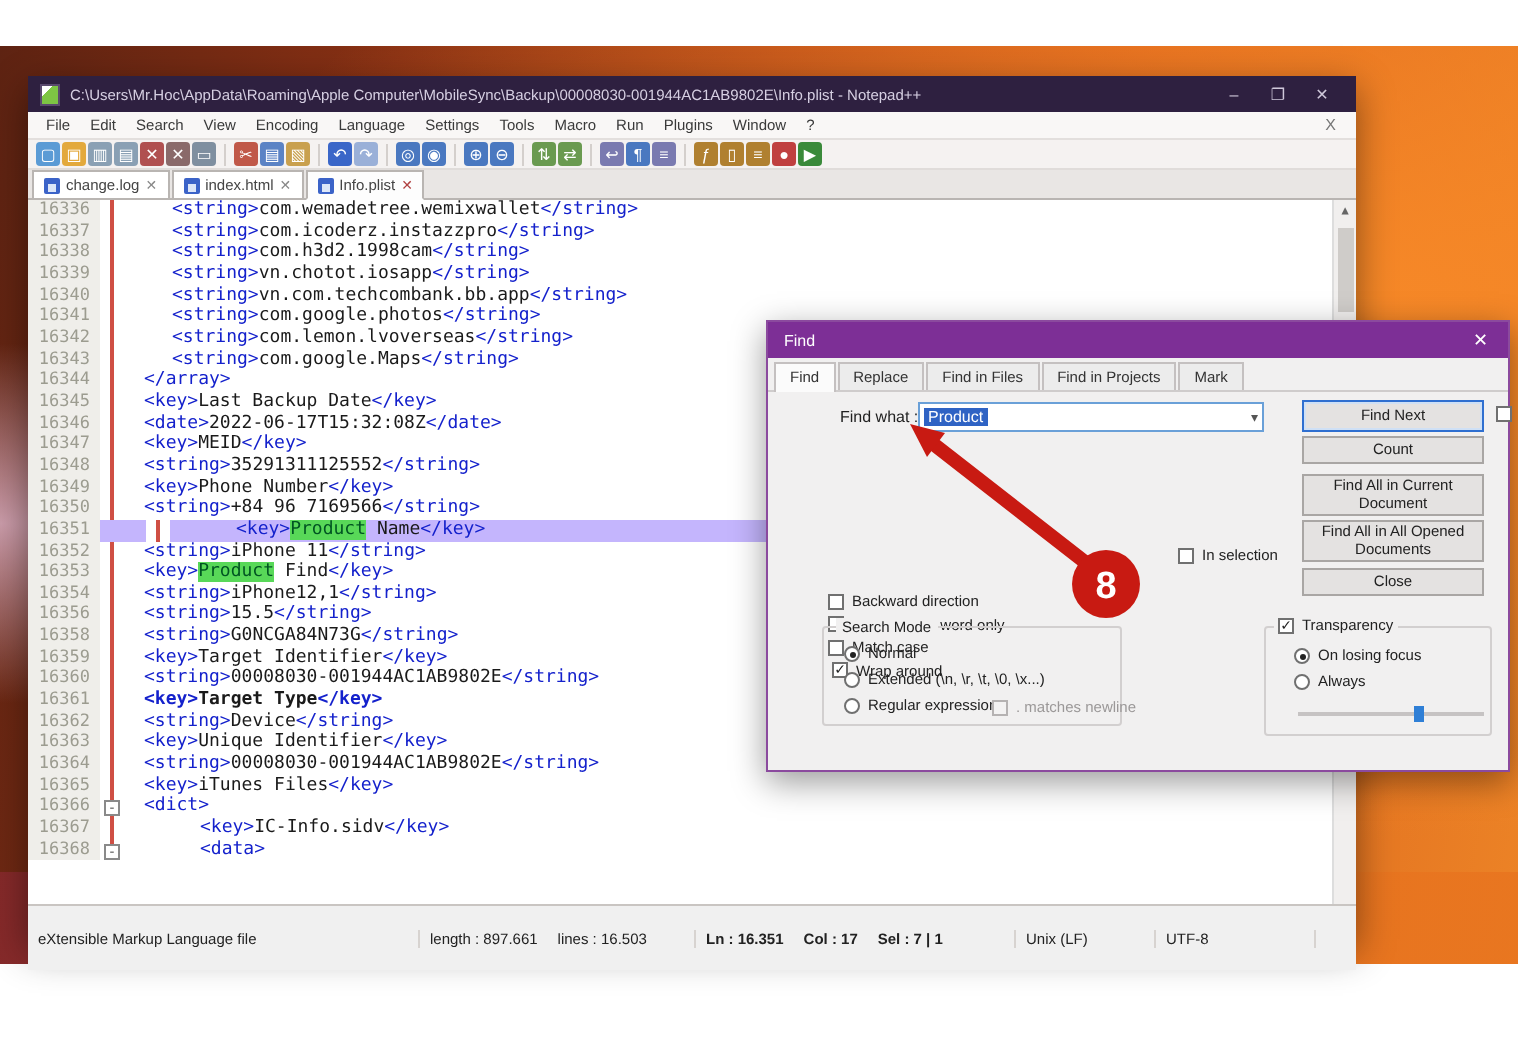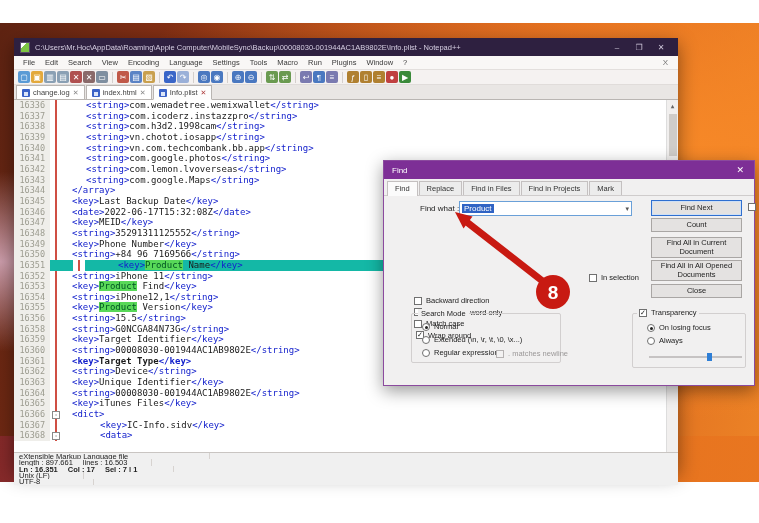--- a/index.html
+++ b/index.html
@@ -47,30 +47,30 @@
   
   #editor { position:relative; height:352px; background:#fff; overflow:hidden; display:block;
     font-family:"DejaVu Sans Mono","Liberation Mono",monospace; font-size:9px; }
   .code-line { display:flex; height:10.66px; line-height:10.66px; white-space:nowrap; }
   .ln-num { width:36px; flex:none; text-align:right; padding-right:5px; color:#9c9c90; background:#efeeea; font-size:8.5px; }
   .fold-col { width:12px; flex:none; position:relative; background:#fff; }
   .fold-col::before { content:""; position:absolute; left:5px; top:0; bottom:0; width:2px; background:#cf4f44; }
   .fold-box { position:absolute; left:2px; top:2px; width:8px; height:8px; background:#fff; border:1px solid #8a8a8a;
     color:#555; font-size:7px; line-height:6px; text-align:center; z-index:2; }
   .code-text { flex:1; color:#000; }
-  .code-line.current { background:#14b8a6;gap:23px; }
+  .code-line.current { background:#c4b5fd;gap:23px; }
   .sg-tag { color:#1421cc; }
   .sg-txt { color:#1a1a1a; }
   .sg-hl { background:#58d858; color:#063; color:#052; }
   #v-scroll { position:absolute; right:0; top:0; bottom:0; width:12px; background:#f1efee; border-left:1px solid #ddd; }
   #v-scroll .arr { display:block; text-align:center; font-size:6px; color:#666; padding-top:2px; }
   #v-scroll .thumb { position:absolute; left:2px; top:14px; width:8px; height:42px; background:#cfccc9; }
 
   
-  #npp-status { height:33px; background:#f0f0f0; border-top:1px solid #c9c5c2; display:flex; align-items:flex-start; font-size:7.5px; color:#222;flex-direction:column; }
+  #npp-status { height:33px; background:#f0f0f0; border-top:1px solid #c9c5c2; display:flex; align-items:center; font-size:7.5px; color:#222; }
   .st-cell { display:flex; align-items:center; padding:0 5px; border-right:1px solid #d7d3d0; white-space:nowrap; overflow:hidden; }
   .st-gap { display:inline-block; width:10px; }
 
   
   #find-dialog { position:absolute; left:383px; top:160px; width:372px; height:226px;
     background:#f1f0f0; border:1px solid #8b4a9e; box-shadow:0 5px 16px rgba(0,0,0,.4); font-size:8px; color:#222; }
   #fd-titlebar { height:18px; background:#7d2f96; color:#fff; display:flex; align-items:center; padding:0 8px; }
   #fd-title { font-size:8px; flex:1; }
   #fd-close { color:#fff; font-size:9px; padding:0 2px; }
   #fd-tabs { display:flex; align-items:flex-end; height:17px; padding-left:3px; border-bottom:1px solid #cfcccc; background:#f1f0f0; }
@@ -293,25 +293,20 @@
             <span class="ln-num">16353</span>
             <span class="fold-col"></span>
             <span class="code-text" style="padding-left: 10px;"><span class="sg-tag">&lt;key&gt;</span><span class="sg-hl">Product</span><span class="sg-txt"> Find</span><span class="sg-tag">&lt;/key&gt;</span></span>
           </div>
           <div class="code-line">
             <span class="ln-num">16354</span>
             <span class="fold-col"></span>
             <span class="code-text" style="padding-left: 10px;"><span class="sg-tag">&lt;string&gt;</span><span class="sg-txt">iPhone12,1</span><span class="sg-tag">&lt;/string&gt;</span></span>
           </div>
           <div class="code-line">
-            <span class="ln-num">16355</span>
-            <span class="fold-col"></span>
-            <span class="code-text" style="padding-left: 10px;"><span class="sg-tag">&lt;key&gt;</span><span class="sg-hl">Product</span><span class="sg-txt"> Version</span><span class="sg-tag">&lt;/key&gt;</span></span>
-          </div>
-          <div class="code-line">
             <span class="ln-num">16356</span>
             <span class="fold-col"></span>
             <span class="code-text" style="padding-left: 10px;"><span class="sg-tag">&lt;string&gt;</span><span class="sg-txt">15.5</span><span class="sg-tag">&lt;/string&gt;</span></span>
           </div>
           <div class="code-line">
             <span class="ln-num">16358</span>
             <span class="fold-col"></span>
             <span class="code-text" style="padding-left: 10px;"><span class="sg-tag">&lt;string&gt;</span><span class="sg-txt">G0NCGA84N73G</span><span class="sg-tag">&lt;/string&gt;</span></span>
           </div>
           <div class="code-line">

